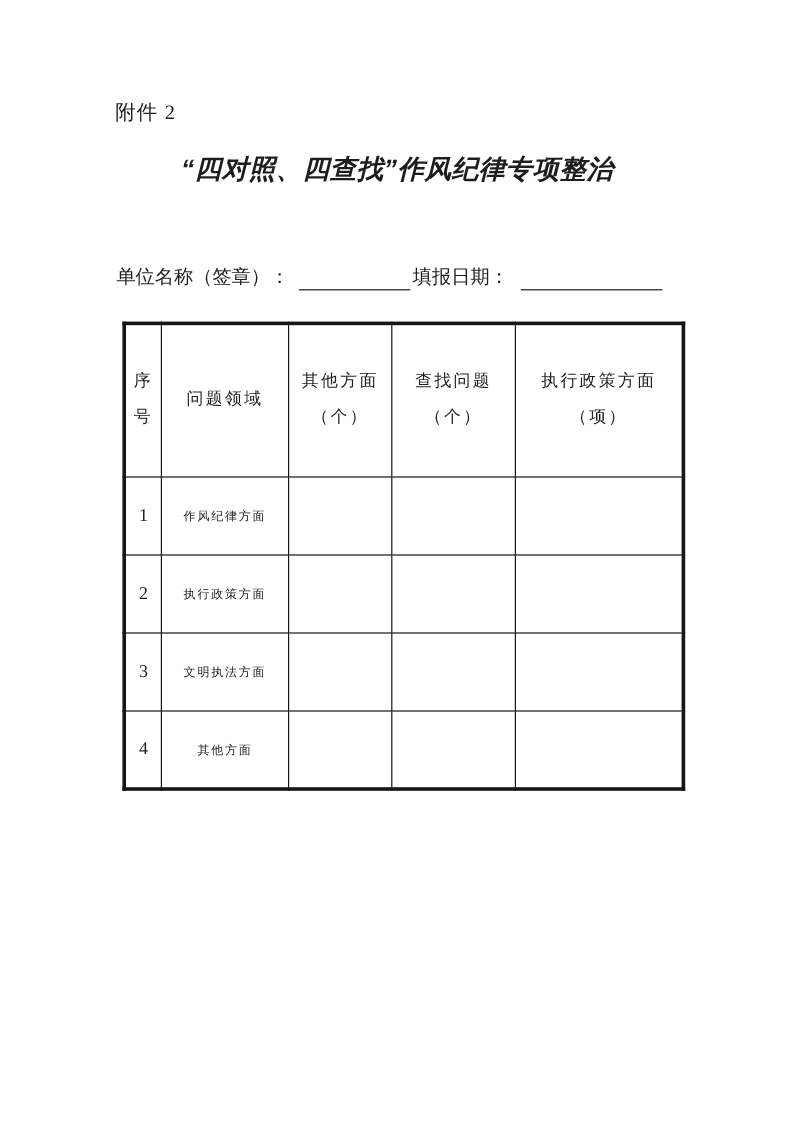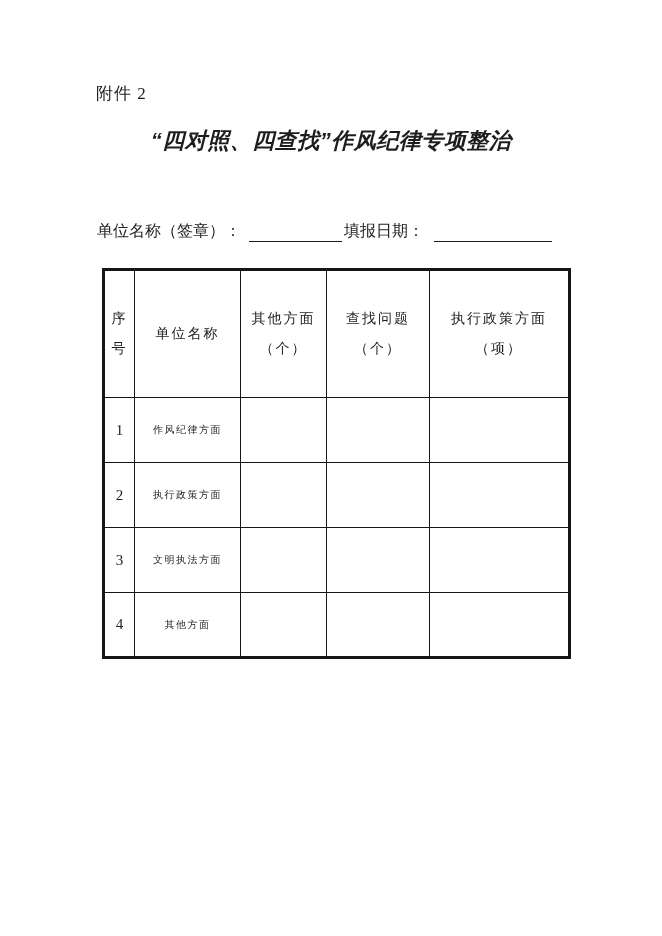--- a/index.html
+++ b/index.html
@@ -97,21 +97,21 @@
       <col style="width:103px">
       <col style="width:140px">
     </colgroup>
     <thead>
       <tr>
         <th>
           <span class="hline">序</span>
           <span class="hline">号</span>
         </th>
         <th>
-          <span class="hline">单位名称</span>
+          <span class="hline">问题领域</span>
           <span class="hline"></span>
         </th>
         <th>
           <span class="hline">其他方面</span>
           <span class="hline">（个）</span>
         </th>
         <th>
           <span class="hline">查找问题</span>
           <span class="hline">（个）</span>
         </th>

